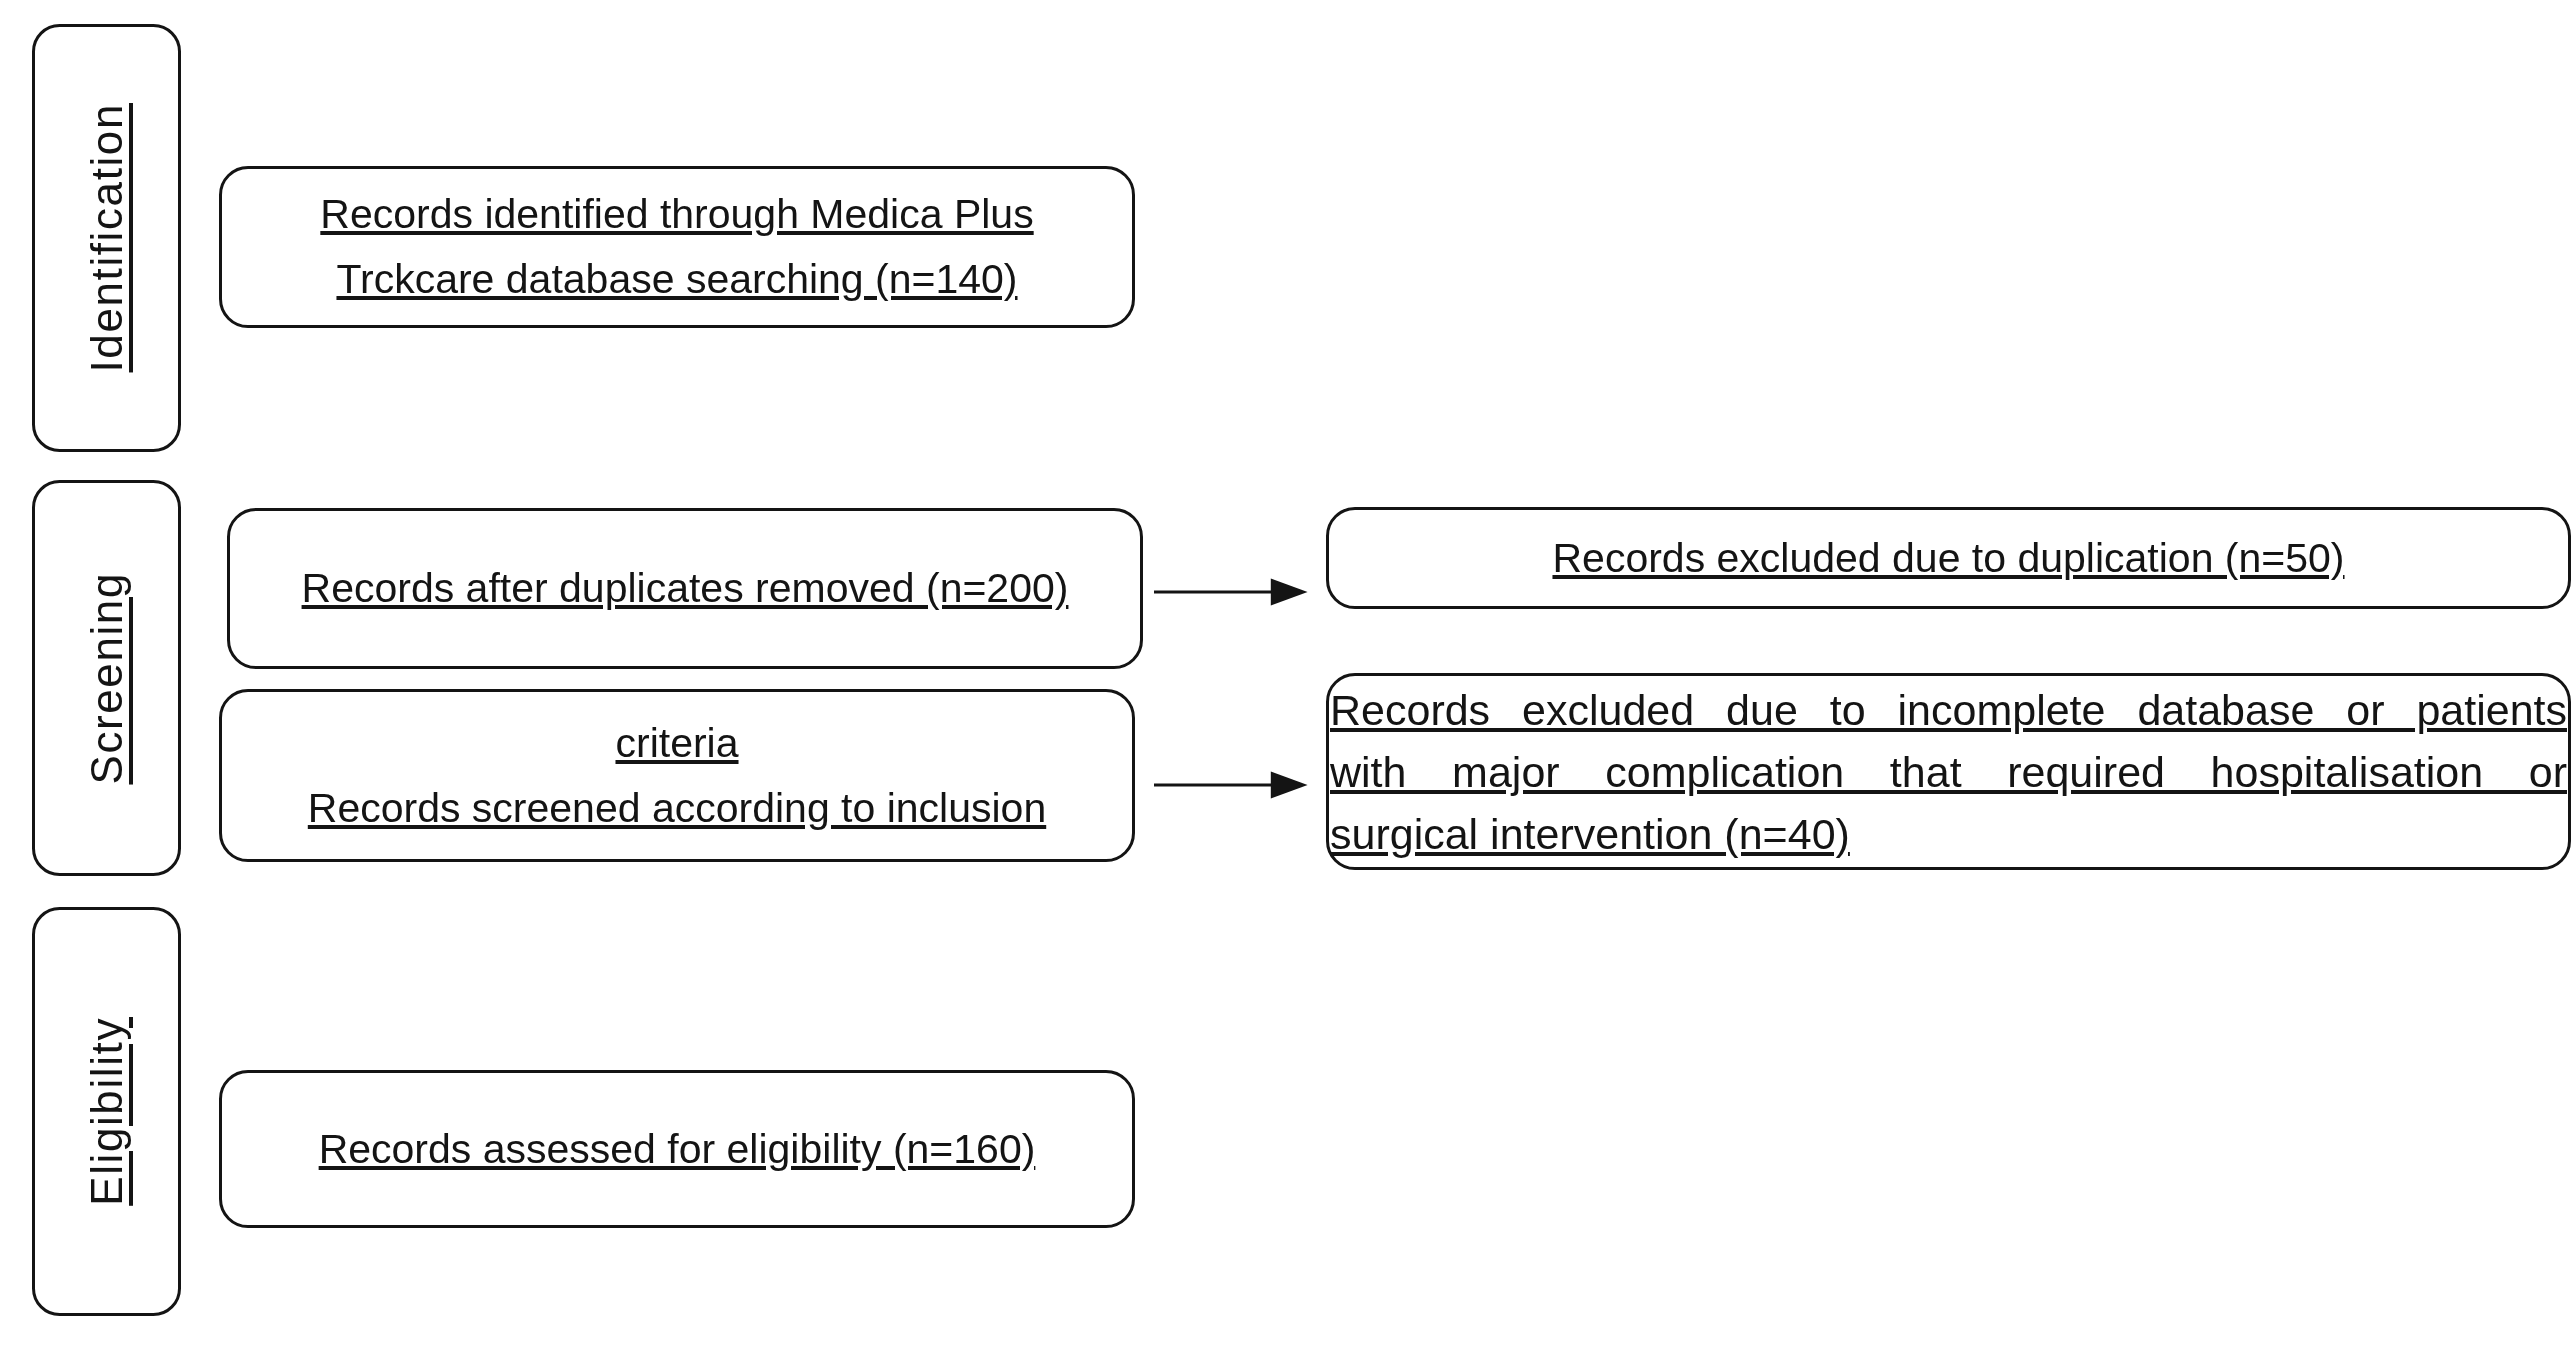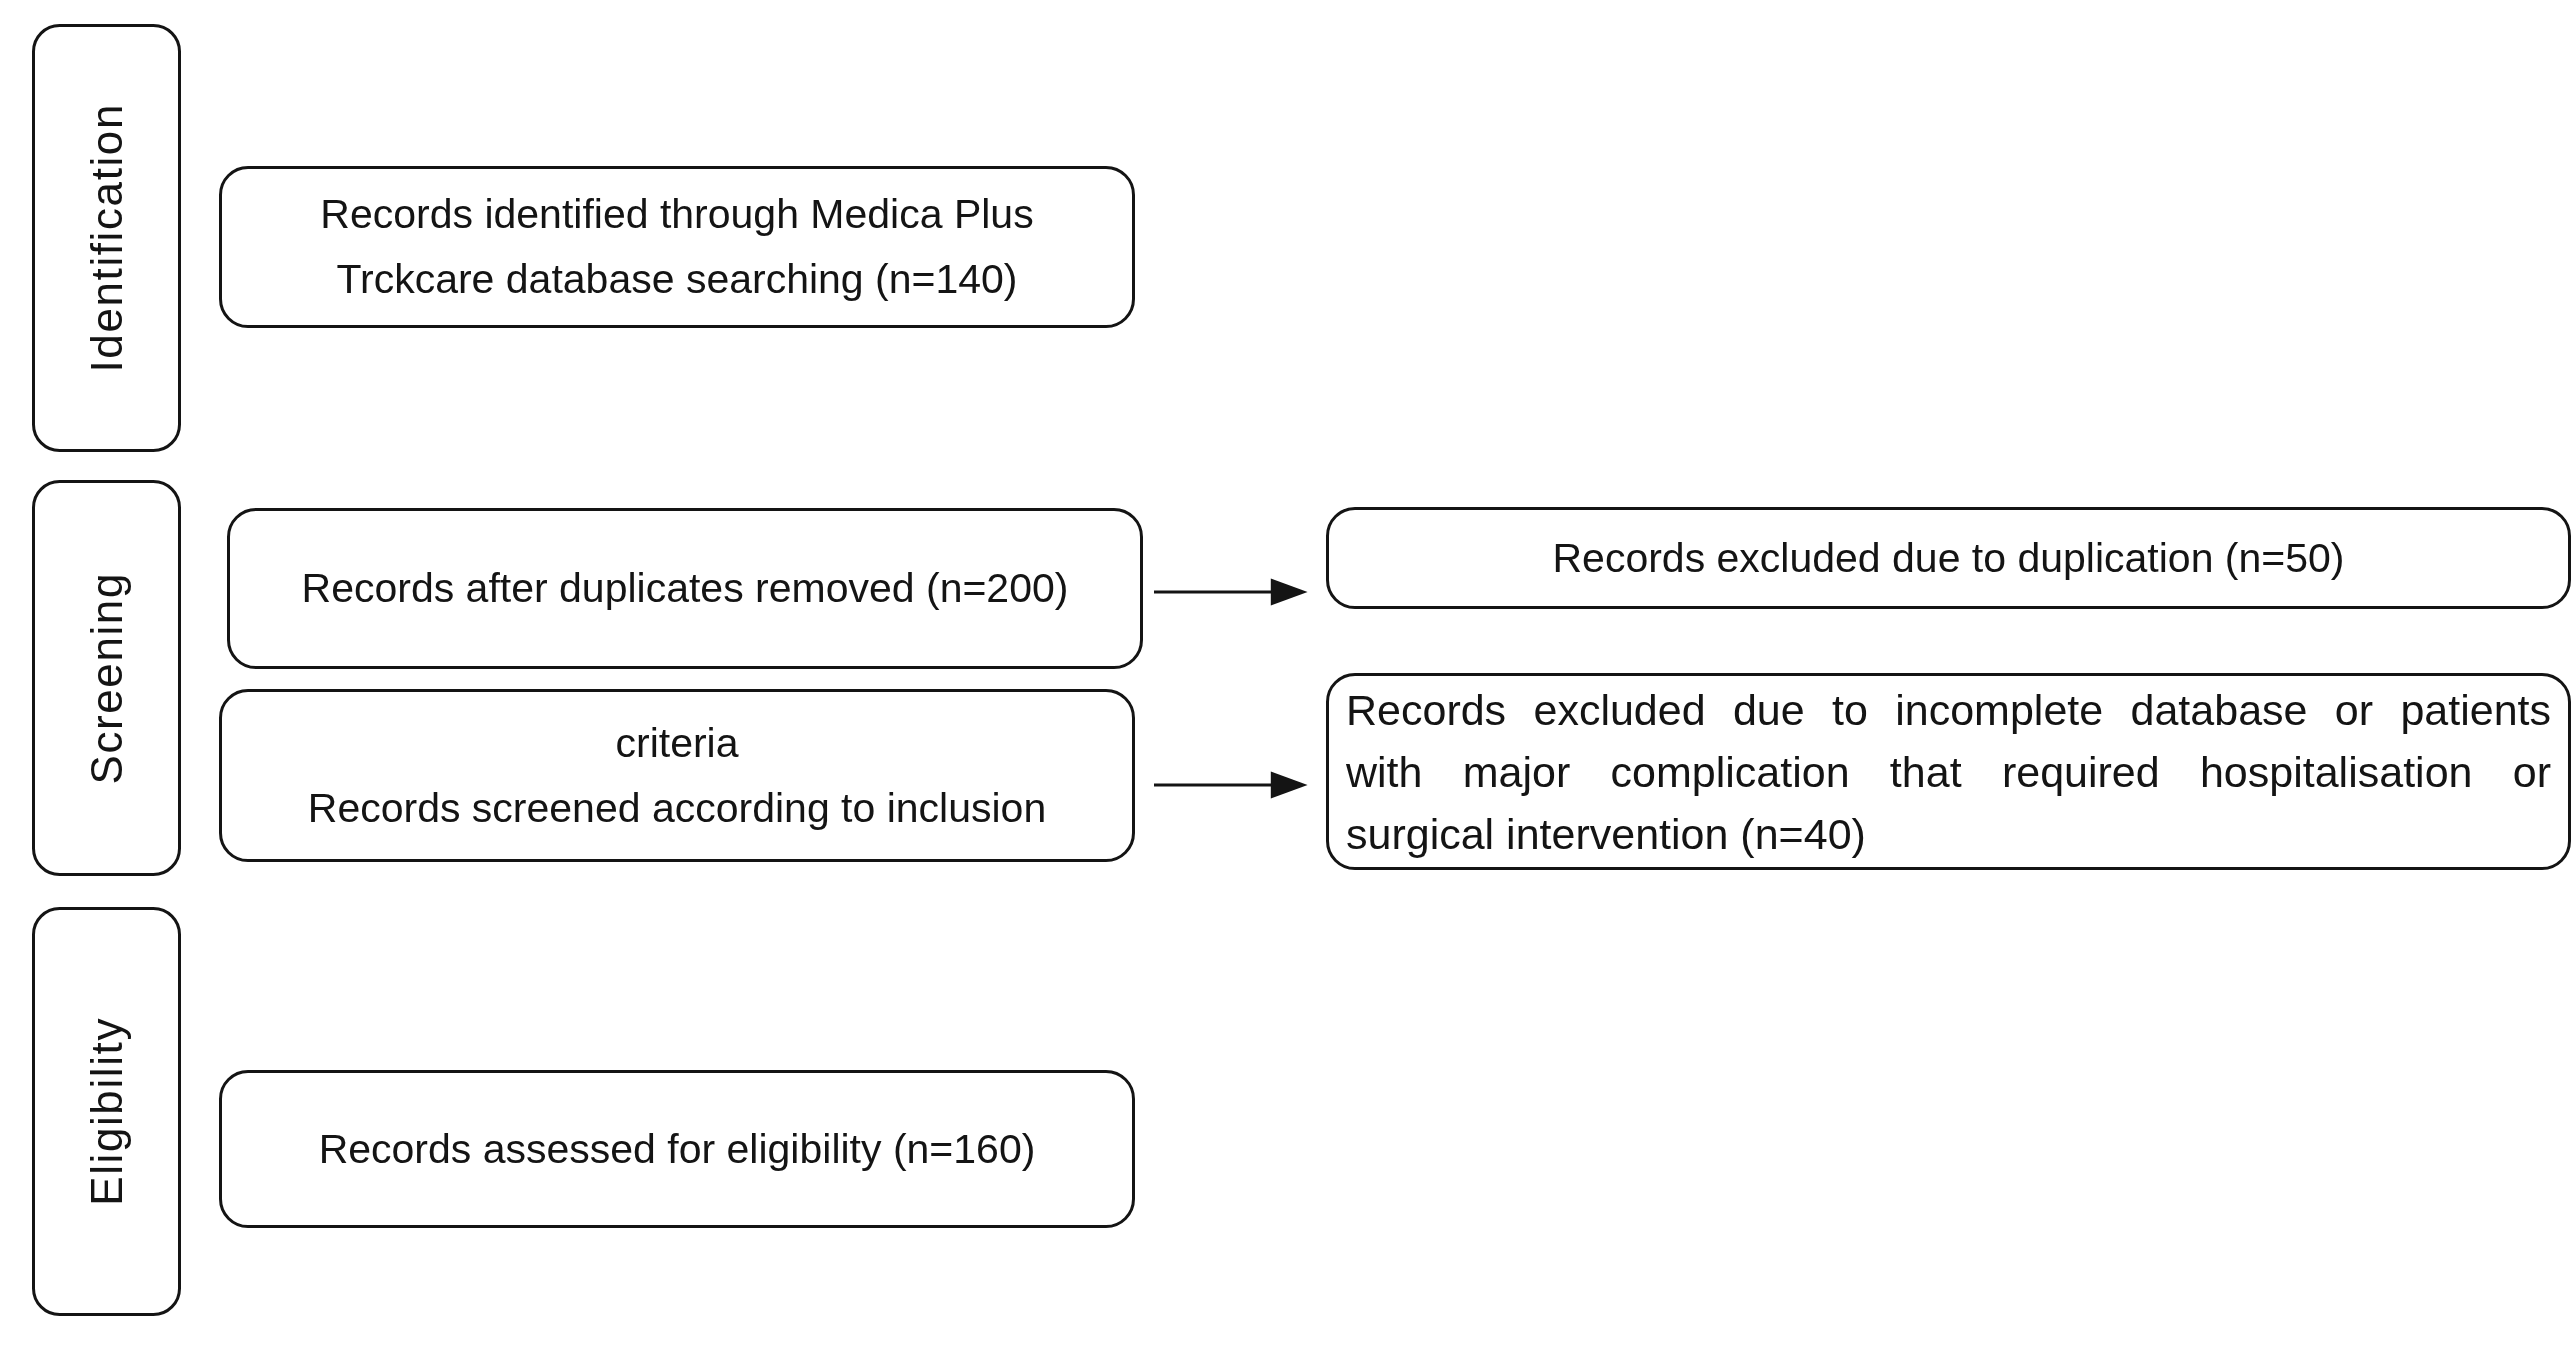--- a/index.html
+++ b/index.html
@@ -18,20 +18,21 @@
   }
   .box {
     position: absolute;
     border: 3.2px solid var(--ink, #141414);
     border-radius: 29px;
     background: #ffffff;
     box-sizing: border-box;
     display: flex;
     align-items: center;
     justify-content: center;
+    text-decoration: underline;
   }
   
   .stage {
     left: 32px;
     width: 149px;
     border-radius: 27.6px;
   }
   .stage .stage-text {
     writing-mode: vertical-rl;
     transform: rotate(180deg);
@@ -55,21 +56,21 @@
   #box-duplicates-removed  { left: 219px; top: 508px;  width: 916px; height: 161px; margin-left: 8px; }
   #box-screened            { left: 219px; top: 689px;  width: 916px; height: 173px; }
   #box-assessed            { left: 219px; top: 1038px; width: 916px; height: 158px; margin-top: 32px; }
 
   
   #box-excluded-duplication { left: 1326px; top: 507px; width: 1245px; height: 102px; }
   #box-excluded-incomplete  { left: 1326px; top: 673px; width: 1245px; height: 197px;
                               align-items: center; }
   #box-excluded-incomplete .box-text {
     width: 100%;
-    padding: 0 17px;
+    padding: 0 1px;
     box-sizing: border-box;
     font-size: 43px;
     line-height: 62px;
     text-align: left;
     max-width: none;
   }
   .jline  { text-align: justify; text-align-last: justify; }
   .lline  { text-align: left; }
 
   

